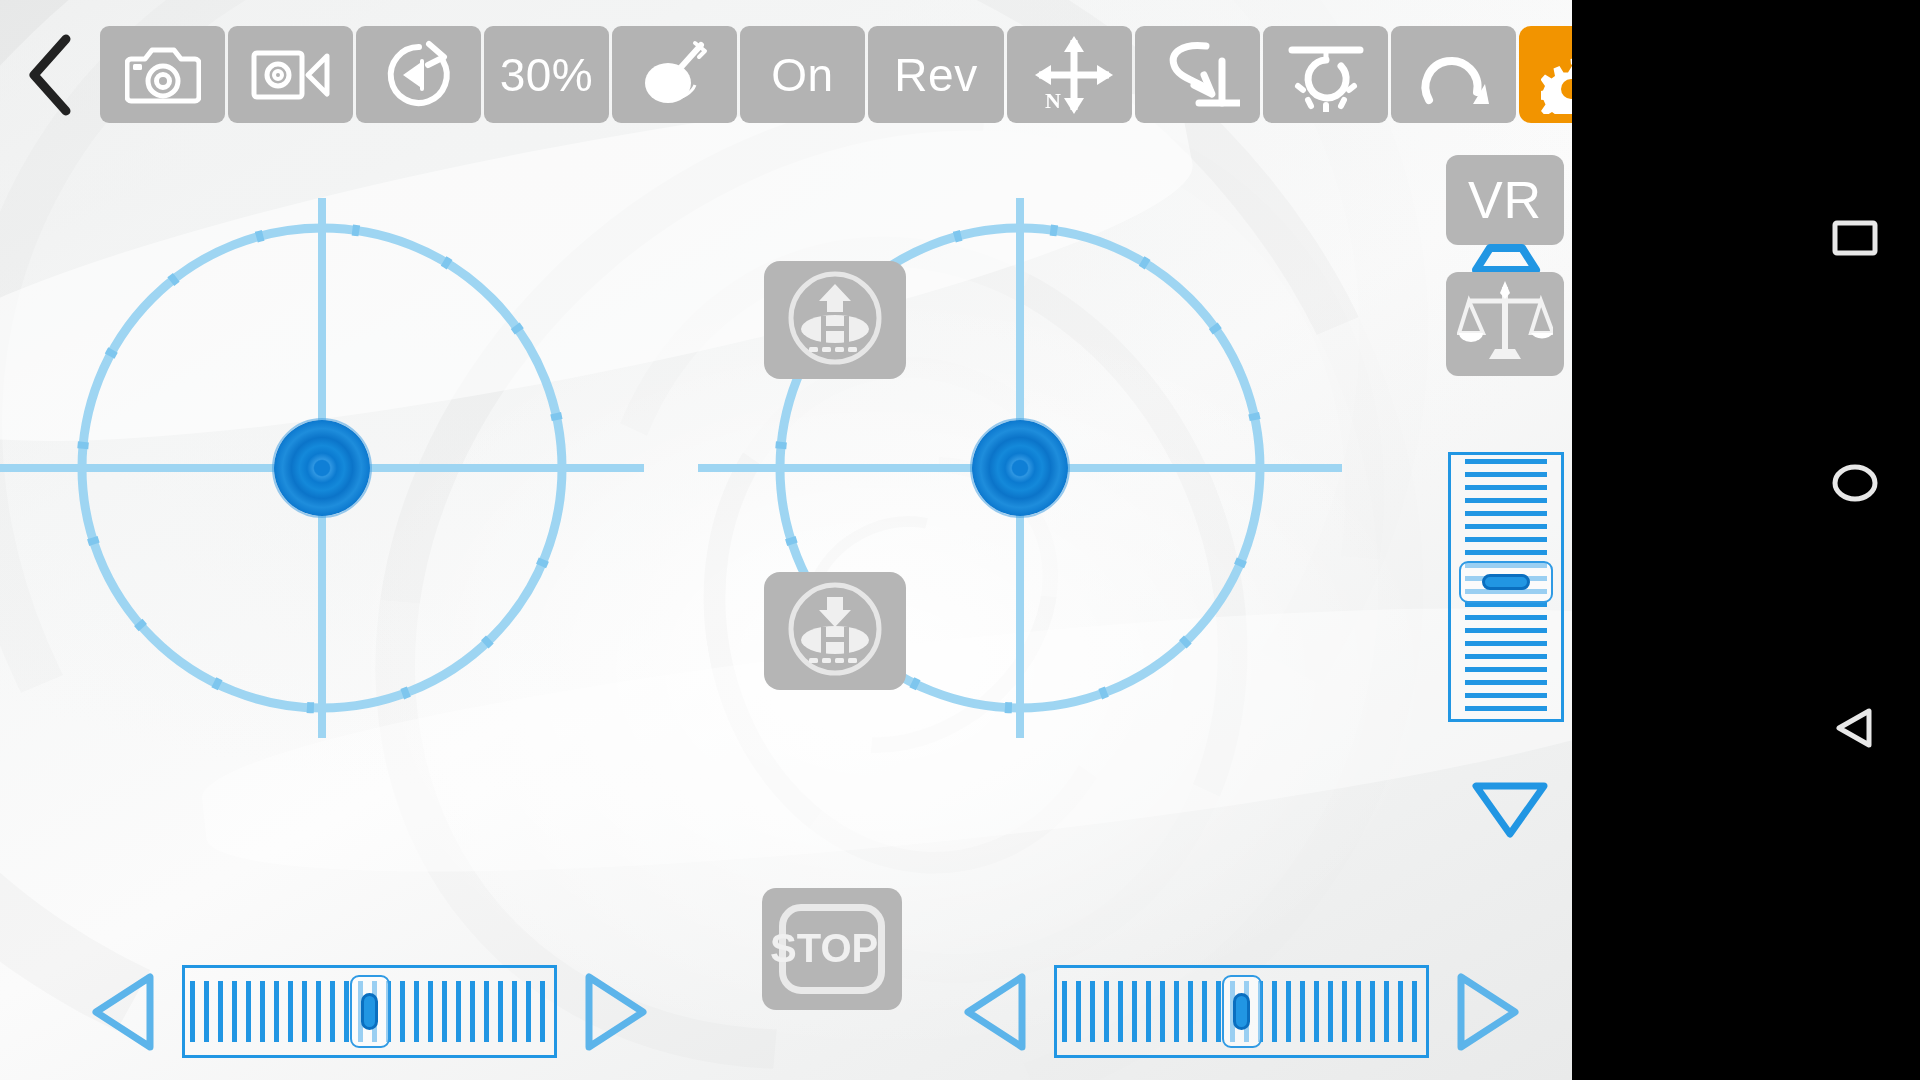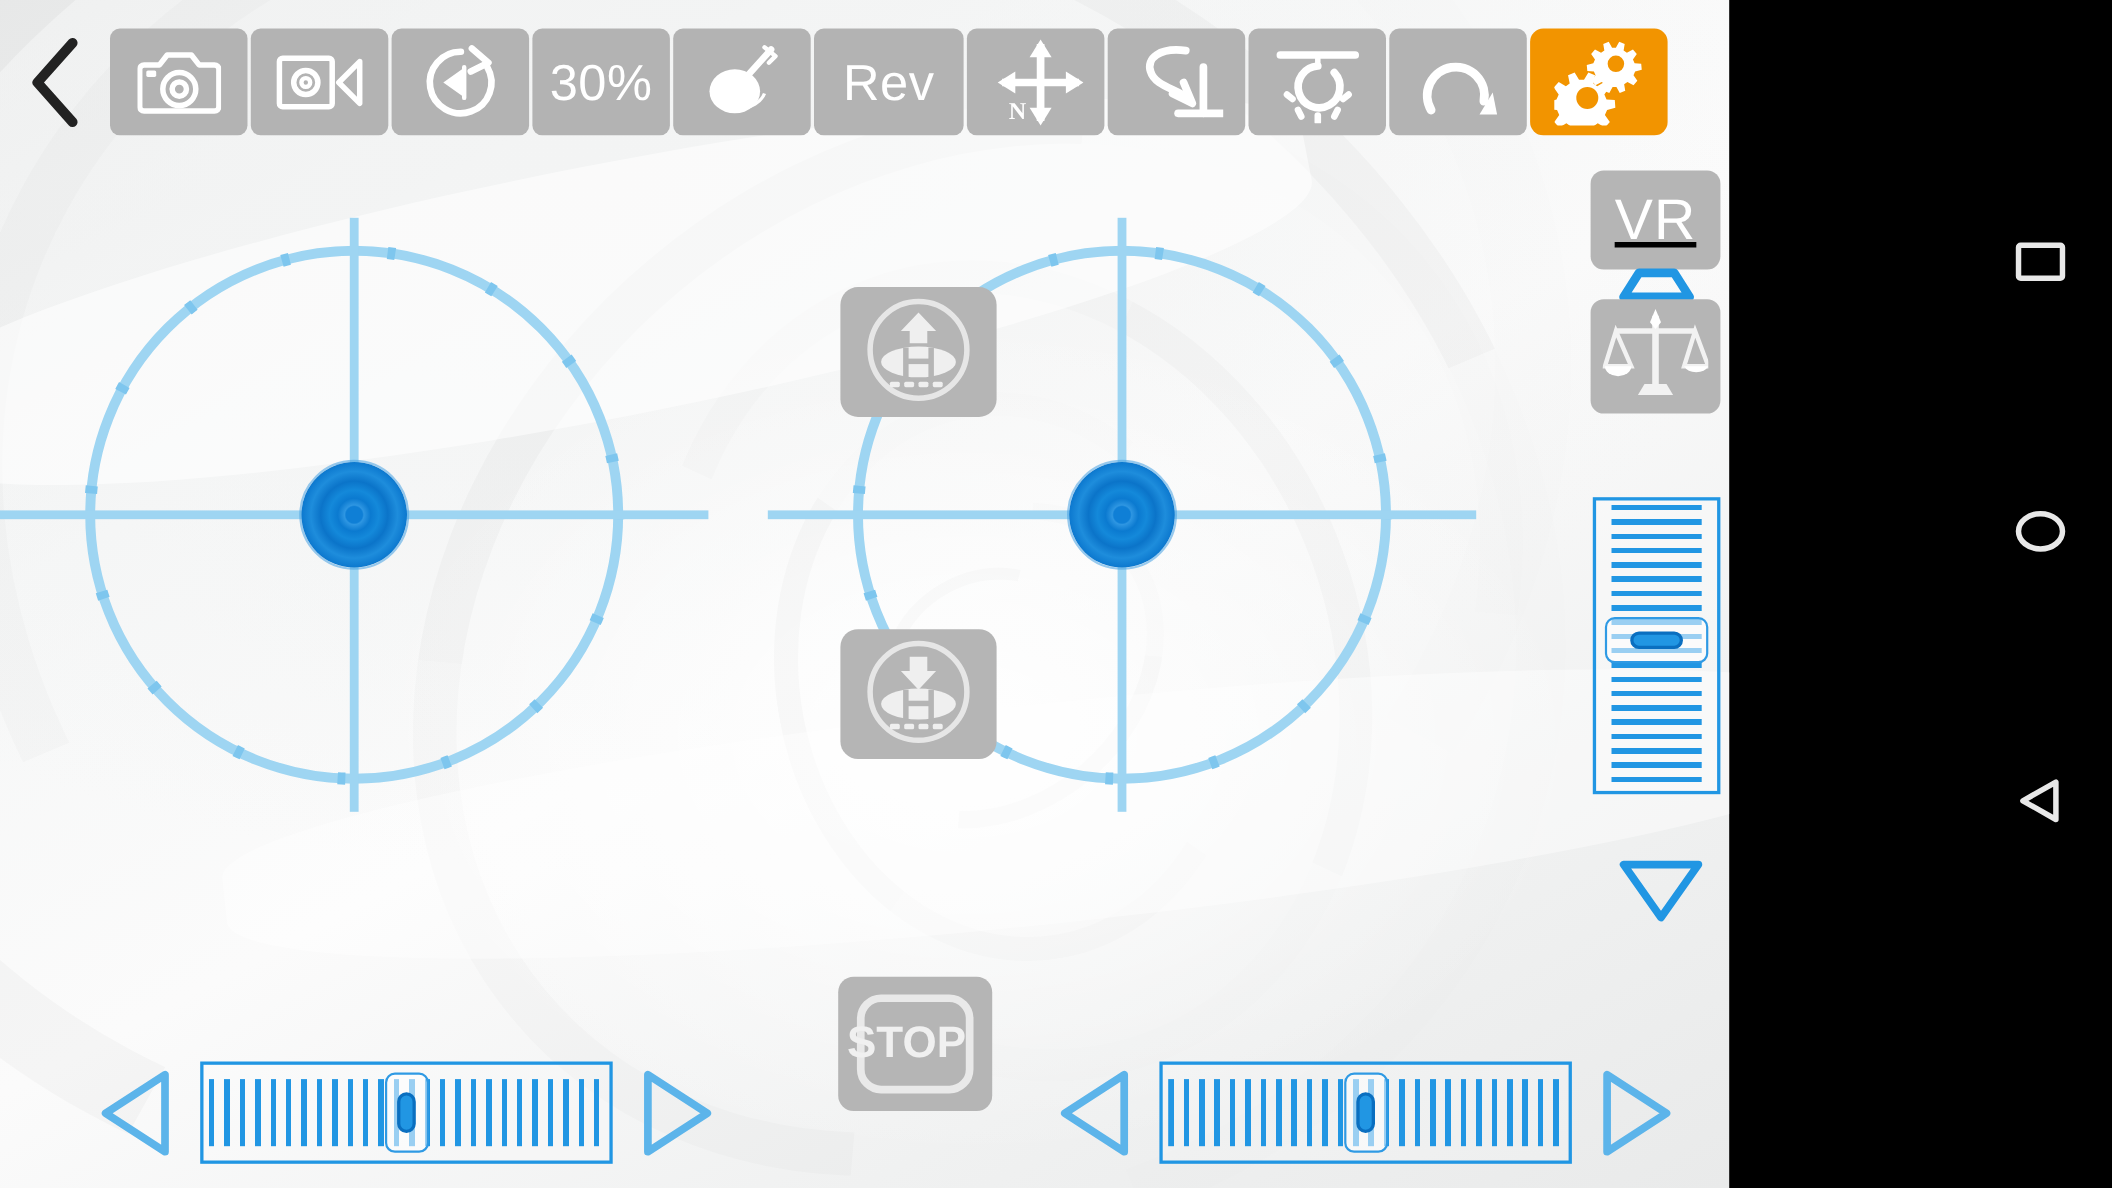--- a/index.html
+++ b/index.html
@@ -106,21 +106,21 @@
   .stop-inner {
     width:76%; height:74%; border:7px solid #e9e9e9; border-radius:22px;
     display:flex; align-items:center; justify-content:flex-end;
   }
   .stop-text { color:#f0f0f0; font-size:40px; font-weight:700; letter-spacing:0px; }
 
   
   #rightpanel { position:absolute; right:0; top:0; width:130px; height:1080px; z-index:25; }
   .side-btn {
     position:absolute; background:#b5b5b5; border-radius:12px;
-    display:flex; align-items:center; justify-content:center; cursor:pointer;text-decoration:underline;
+    display:flex; align-items:center; justify-content:center; cursor:pointer;
   }
   .vr-text { color:#fff; font-size:52px; font-weight:400; letter-spacing:1px; }
 
   
   #vslider {
     position:absolute; right:8px; top:452px; width:116px; height:270px;
     border:3px solid #2196e3; background:rgba(255,255,255,.25);
     cursor:pointer;
   }
   #vslider .vticks {
@@ -250,20 +250,23 @@
           <span>
             <svg width="80" height="72" viewBox="0 0 80 72">
               <path d="M10 44 A23 20 0 1 0 56 44 A23 20 0 1 0 10 44 Z" fill="#fff"></path>
               <path d="M14 50 C22 66 54 62 60 46" fill="none" stroke="#fff" stroke-width="3"></path>
               <path d="M30 46 L66 6" stroke="#fff" stroke-width="6" stroke-linecap="round"></path>
               <path d="M60 4 L70 12 L64 18" fill="none" stroke="#fff" stroke-width="4" stroke-linecap="round" stroke-linejoin="round"></path>
             </svg>
           </span>
         </div>
 
+        <div class="tool-btn">
+          <span class="tool-label">On</span>
+        </div>
 
         <div class="tool-btn wide">
           <span class="tool-label">Rev</span>
         </div>
 
         <div class="tool-btn">
           <span>
             <svg width="86" height="82" viewBox="0 0 86 82">
 
               <path d="M47 6 L47 76" stroke="#fff" stroke-width="7" stroke-linecap="butt"></path>

